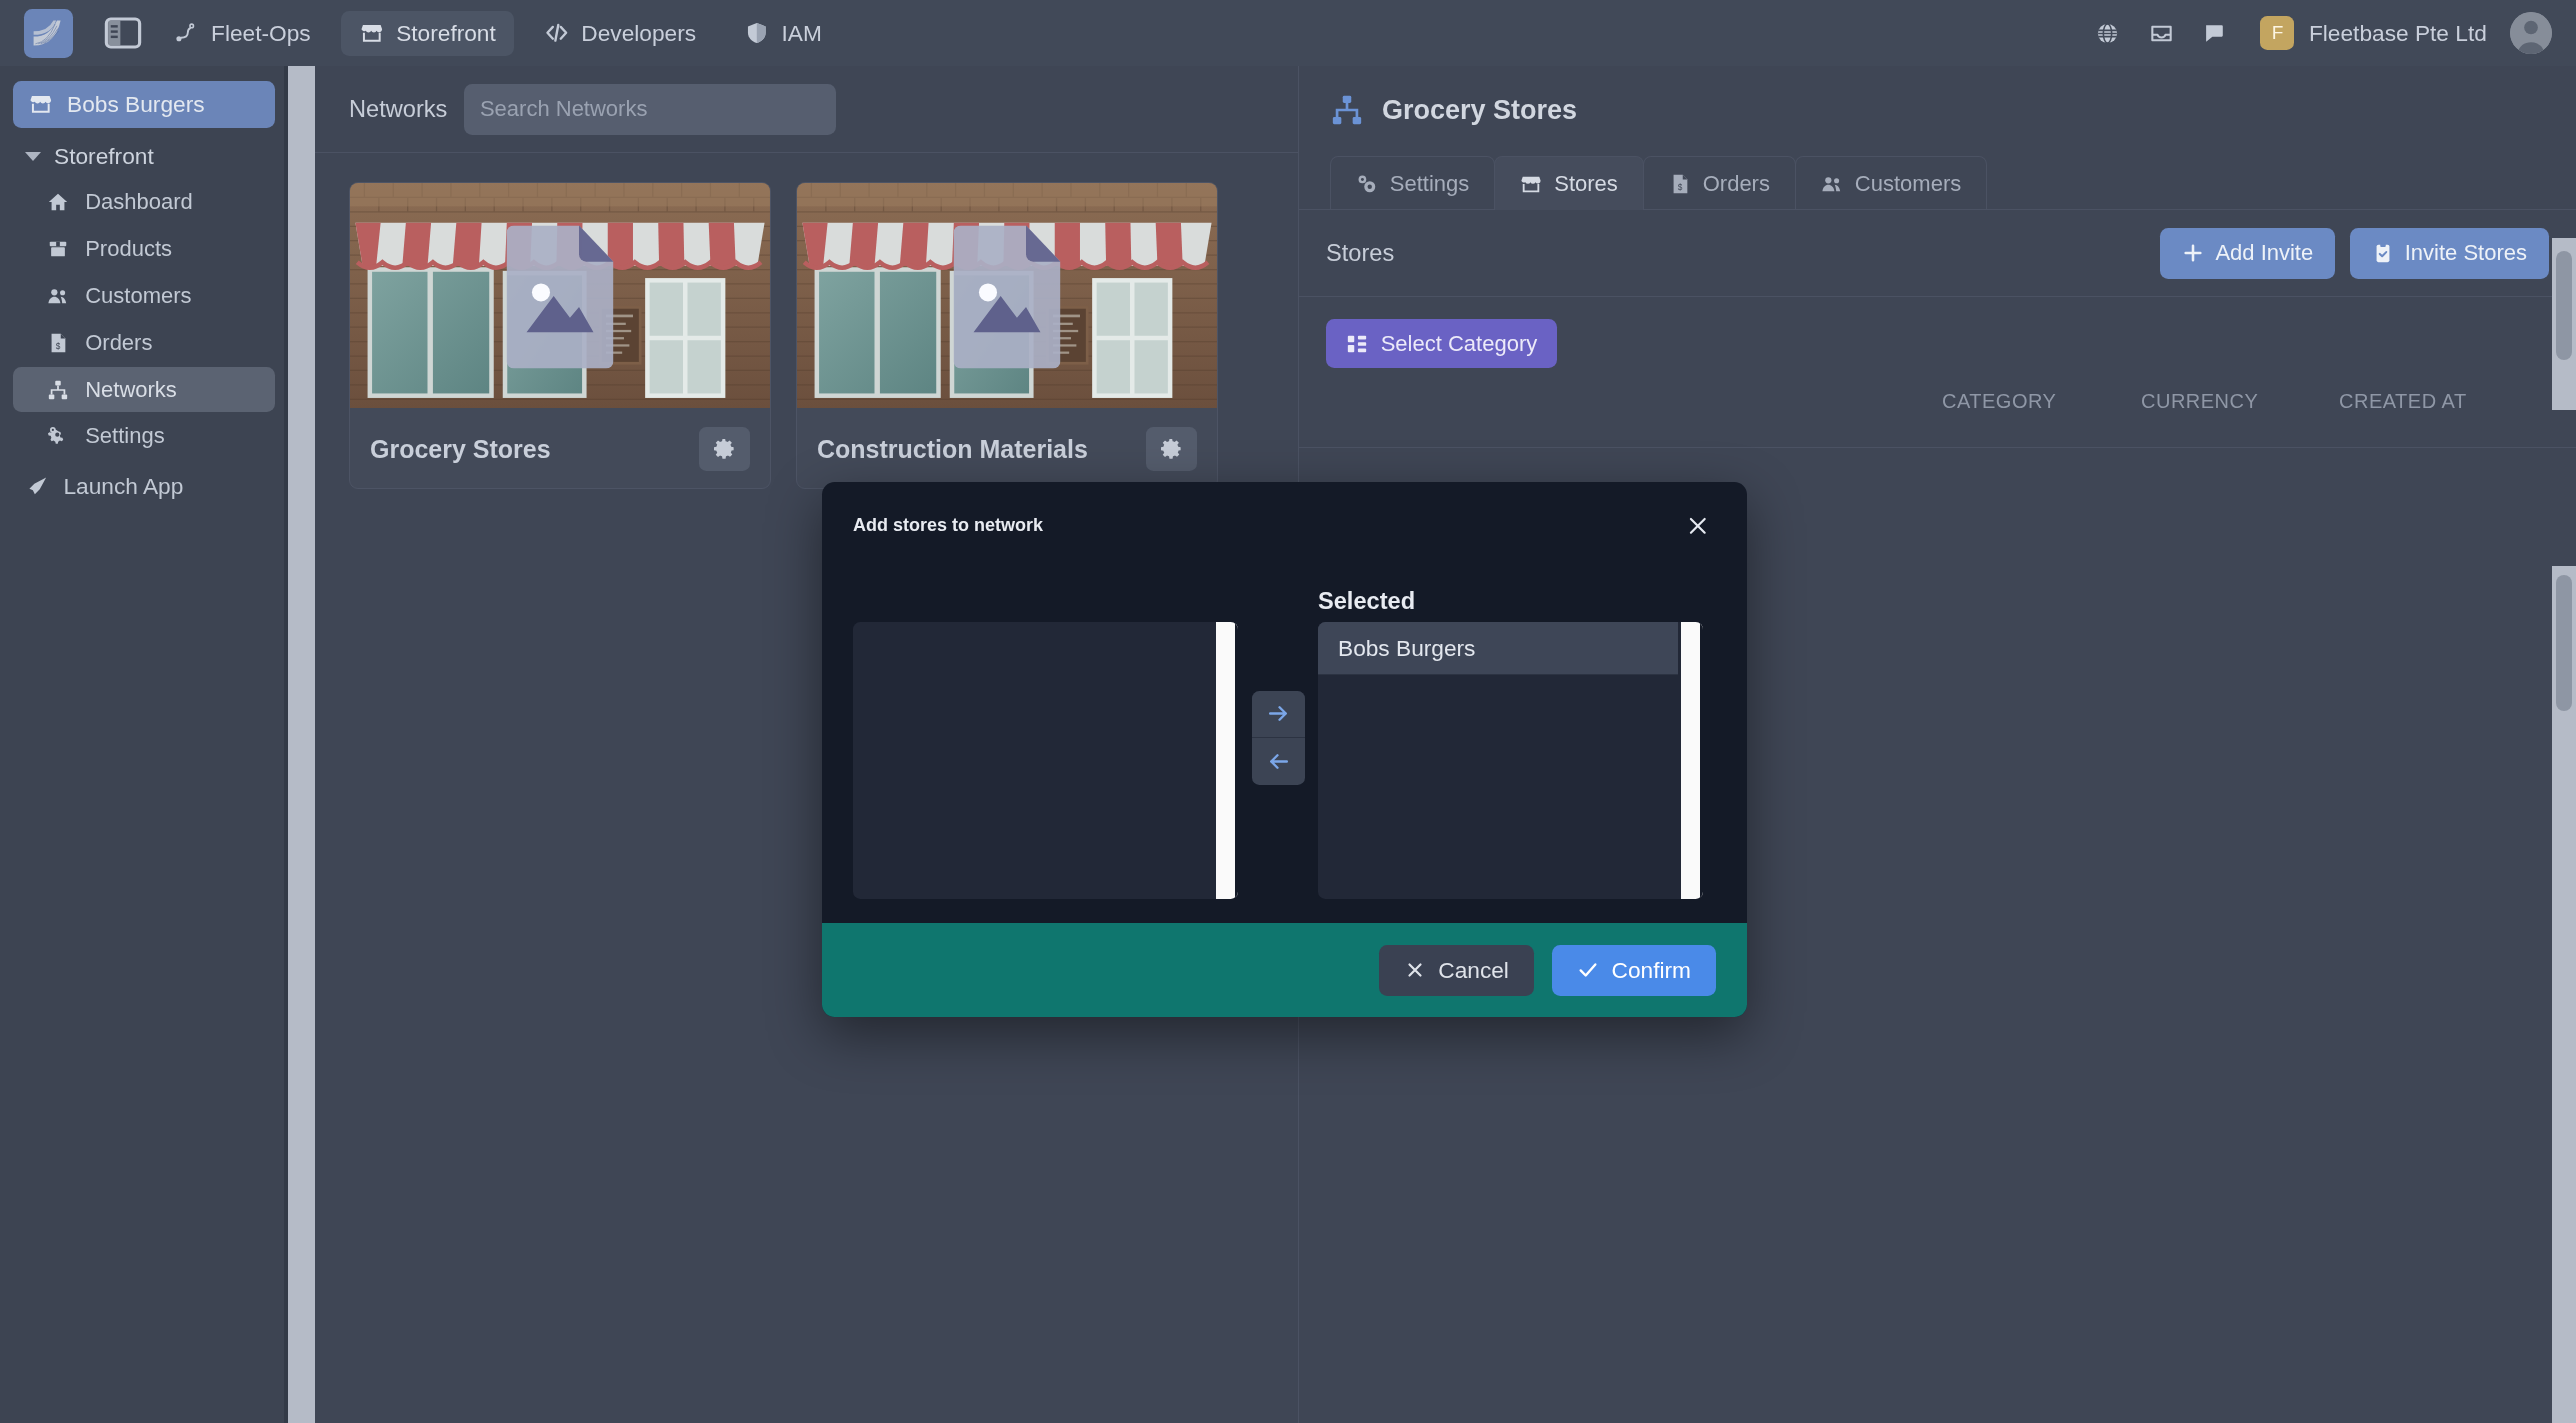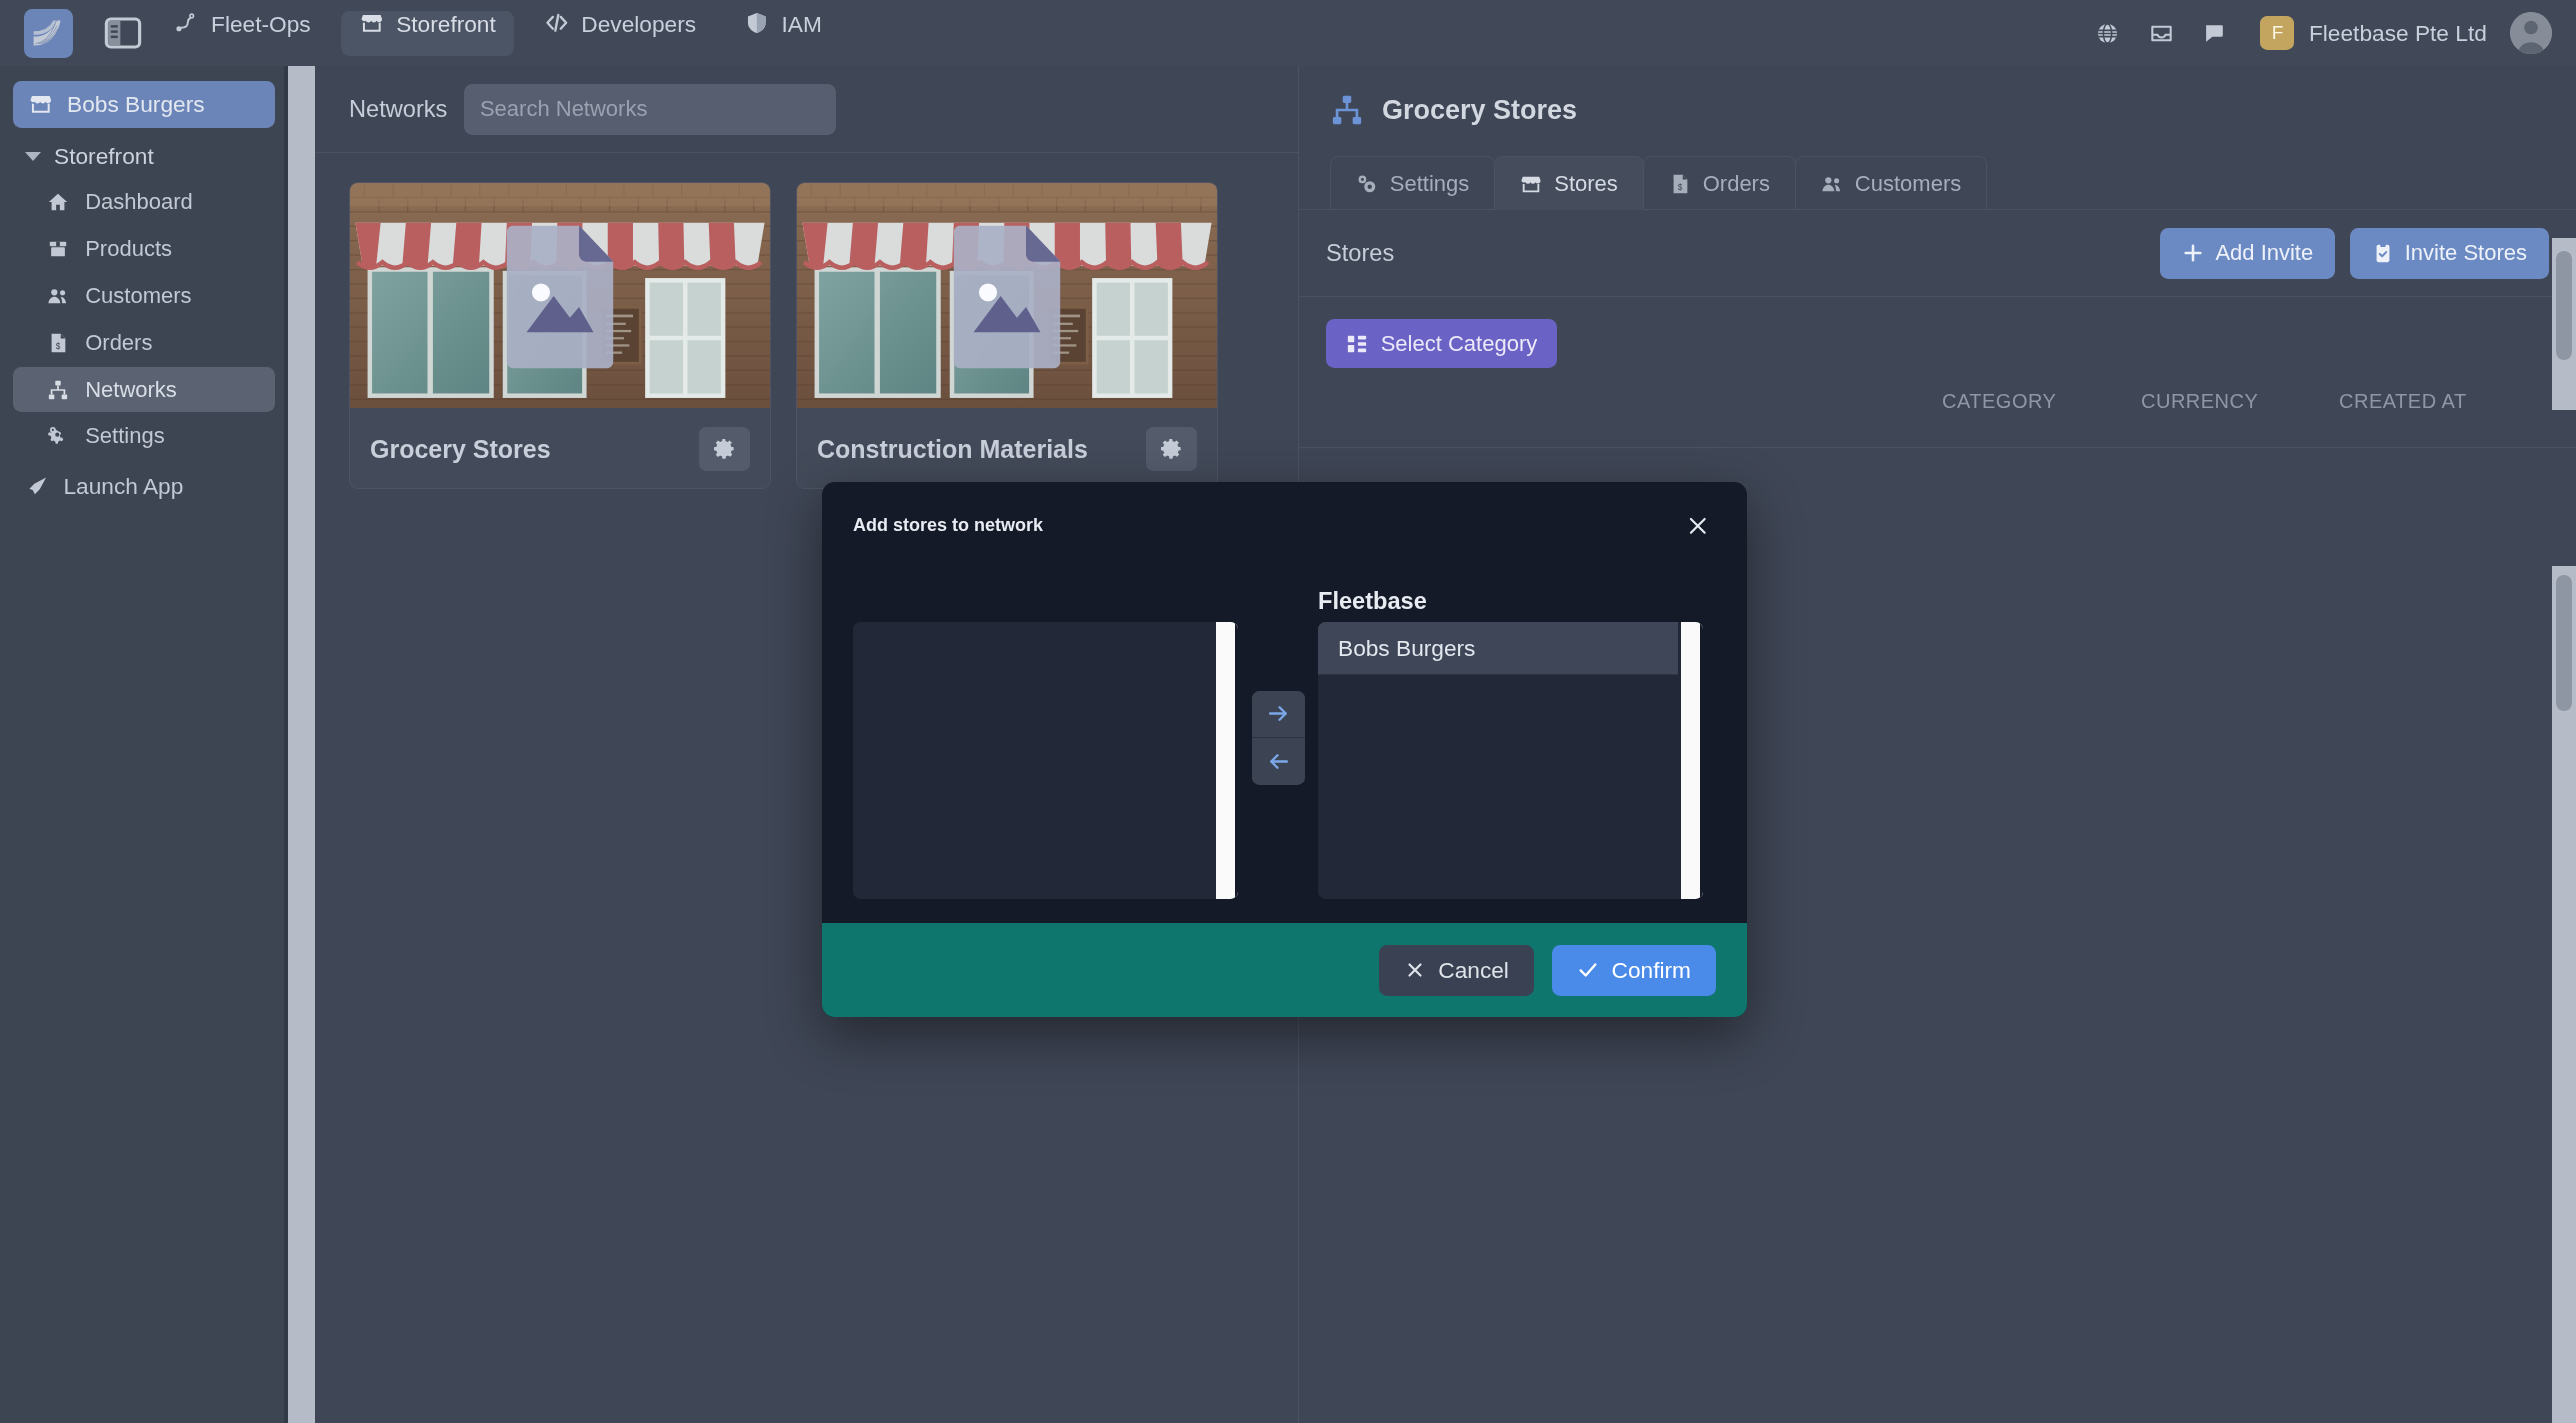--- a/index.html
+++ b/index.html
@@ -25,21 +25,21 @@
     flex: 0 0 auto;
   }
   .logo-btn svg { width: 36px; height: 36px; display:block; }
 
   .panel-toggle {
     margin-left: 29px; width: 42px; height: 42px;
     display: flex; align-items: center; justify-content: center;
     border-radius: 6.3px;
   }
   .nav-item {
-    display: flex; align-items: flex-start; gap: 11.8px;
+    display: flex; align-items: center; gap: 11.8px;
     height: 45px; padding: 0 18px; border-radius: 8.2px;
     margin-left: 12.7px;
     color: #c9cfdb; font-size: 22.7px; white-space: nowrap;
   }
   .nav-item.active { background: #4c5565; color: #d8dde6; }
   .nav-item .ico { display: flex; align-items: center; justify-content: center; width: 25px; height: 25px; }
   .nav-item .ico svg { width: 23.6px; height: 23.6px; display: block; }
 
   .topbar-right {
     margin-left: auto; display: flex; align-items: center; gap: 0;
@@ -769,21 +769,21 @@
         </div>
         <div class="arrow-btn">
           <svg viewBox="0 0 24 24" fill="none" stroke="#7ba6e8" stroke-width="2.3" stroke-linecap="round" stroke-linejoin="round">
             <path d="M20 12H5M11 6l-6 6 6 6"></path>
           </svg>
         </div>
       </div>
     </div>
 
     <div class="col col-right">
-      <div class="col-label">Fleetbase</div>
+      <div class="col-label">Selected</div>
       <div class="listbox">
         <div class="list-item">Bobs Burgers</div>
         <div class="listbox-scroll"></div>
       </div>
     </div>
   </div>
 
   <div class="modal-foot">
     <div class="btn-ghost">
       <svg viewBox="0 0 24 24" fill="none" stroke="#dfe3ea" stroke-width="2.4" stroke-linecap="round">

